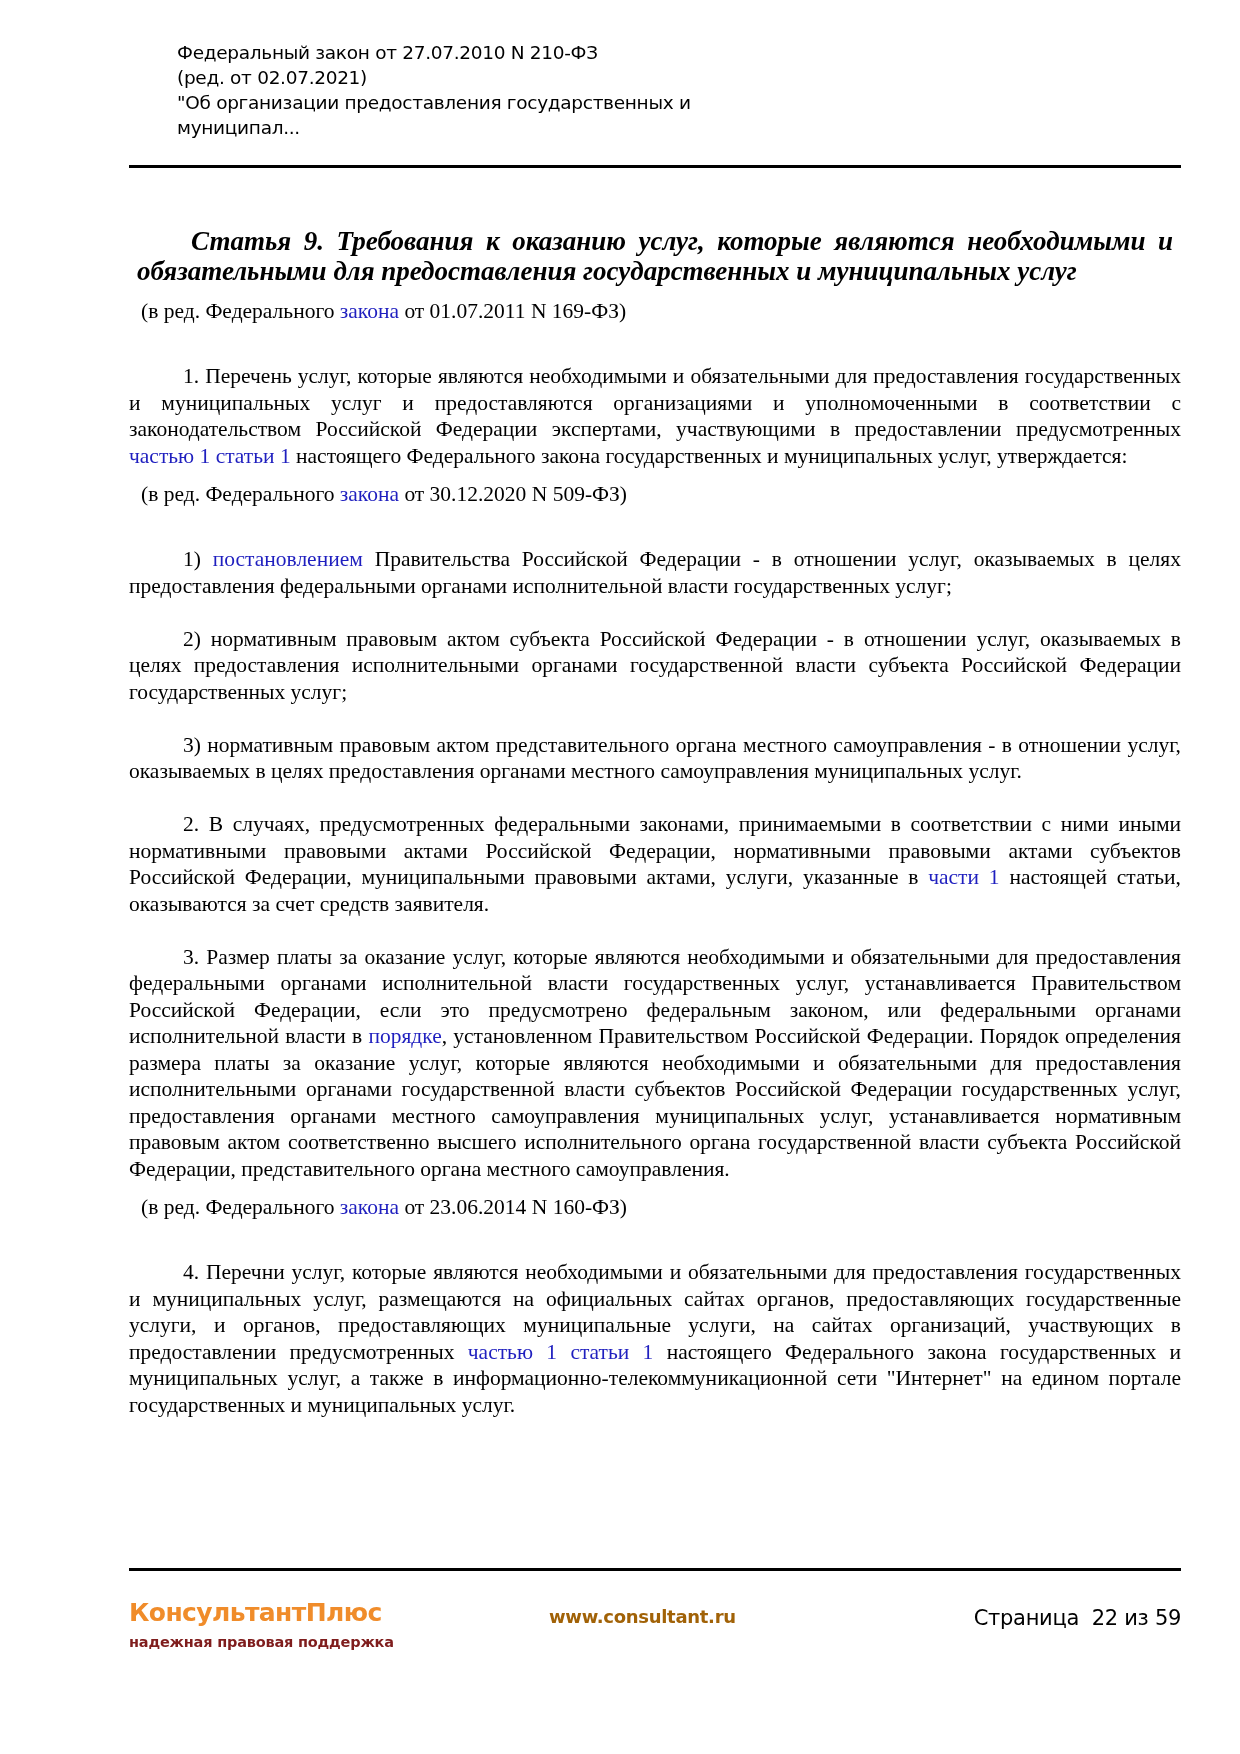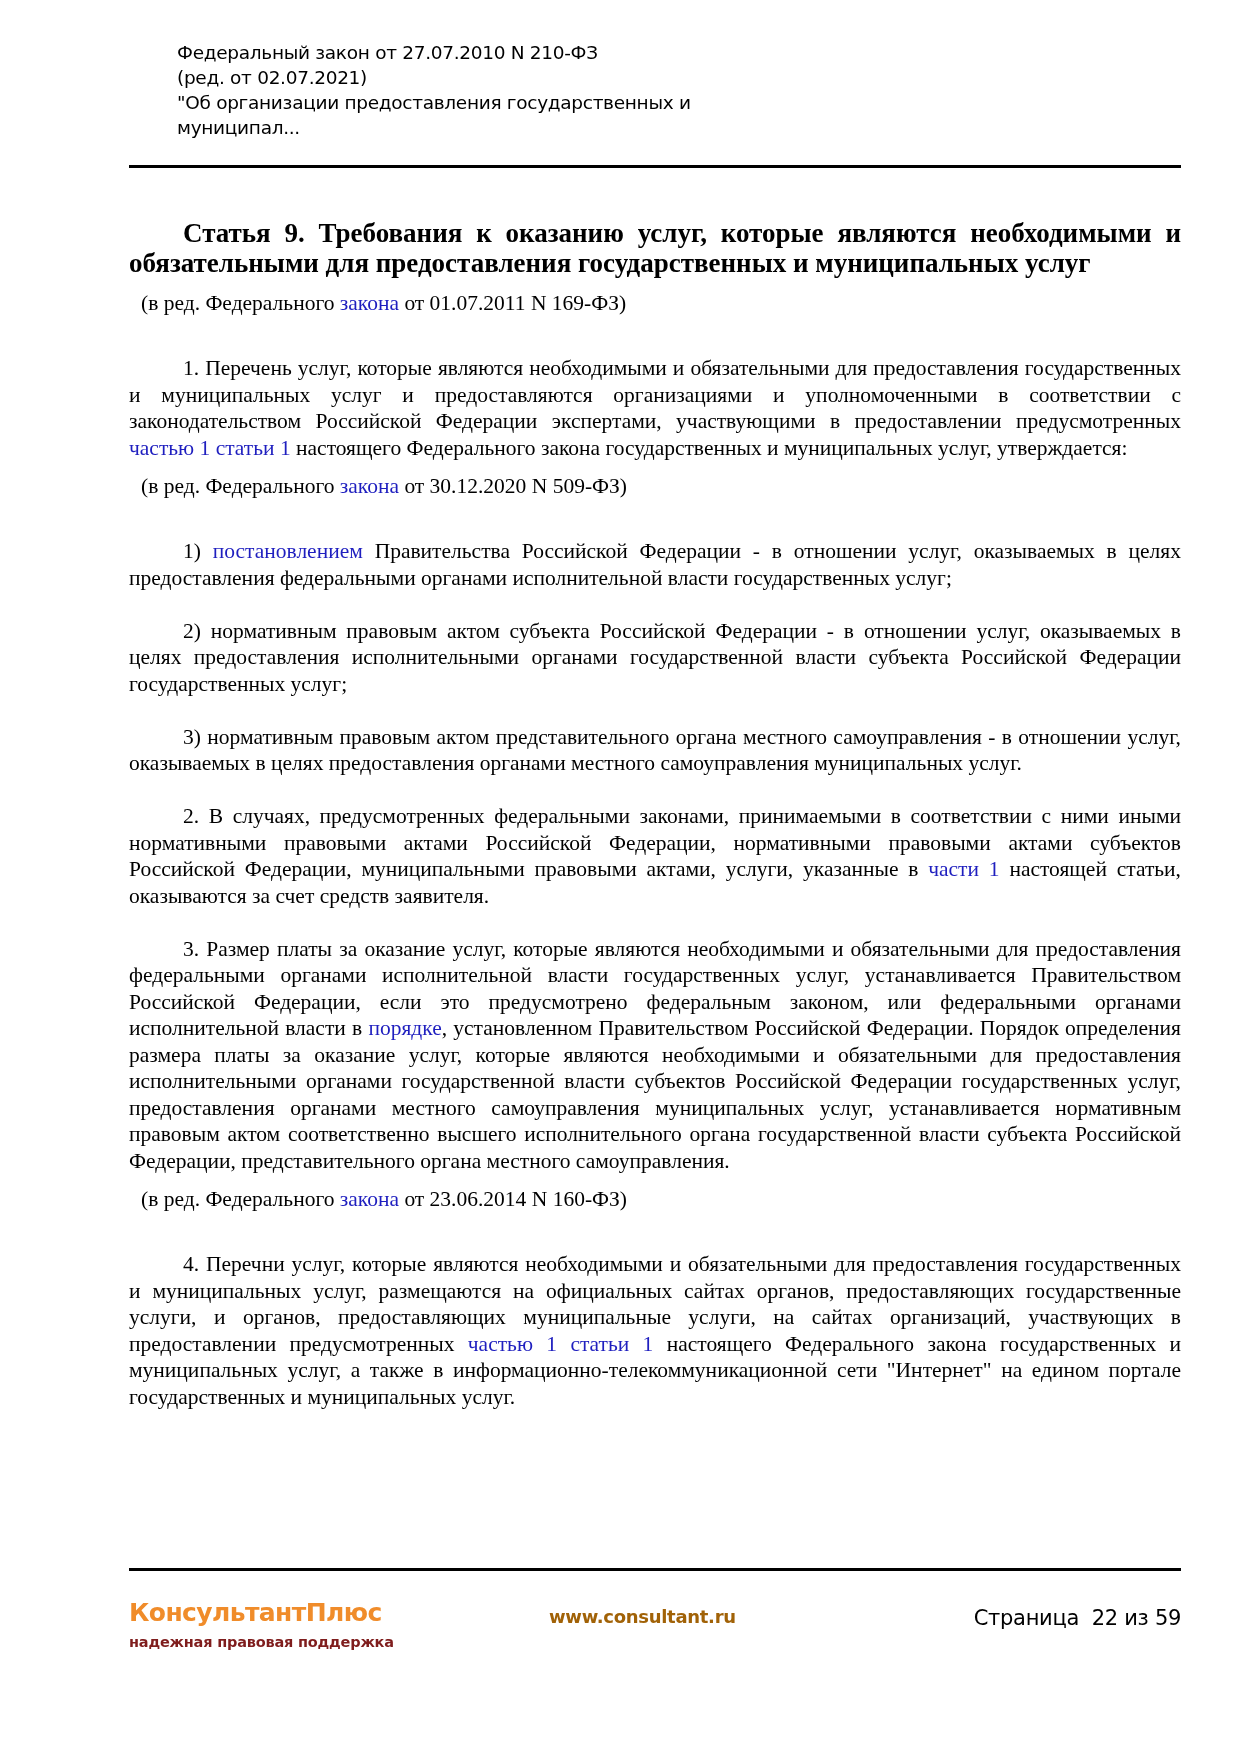--- a/index.html
+++ b/index.html
@@ -12,21 +12,21 @@
     .header-right { position: absolute; right: 0; top: 26px; text-align: right; }
     .header-right .provided { font-size: 17px; letter-spacing: -0.3px; }
     .header-right .brand { color: #0000cc; font-weight: bold; }
     .header-right .saved { font-size: 15px; letter-spacing: -0.2px; }
     .rule { position: absolute; left: 129px; width: 1052px; height: 3px; background: #000; }
     .rule.top { top: 165px; }
     .rule.bottom { top: 1568px; }
 
     
     .content { position: absolute; left: 129px; top: 218px; width: 1052px; font-family: "Liberation Serif", serif; font-size: 21.5px; line-height: 26.5px; }
-    .title { font-weight: bold; font-size: 27px; line-height: 30px; text-align: justify; text-align-last: left; text-indent: 54px; margin: 0; }
+    .title { font-weight: bold; font-size: 27px; line-height: 30px; text-align: justify; text-align-last: left; text-indent: 54px; margin: 8px; font-style: italic; }
     .p { text-align: justify; text-indent: 54px; margin: 0; }
     .note { margin: 12px; text-indent: 0; }
     .gap { height: 26.5px; }
     a.link { color: #1f1fbf; text-decoration: none; }
 
     
     .footer { position: absolute; left: 129px; top: 1598px; width: 1052px; height: 60px; font-family: "DejaVu Sans", sans-serif; }
     .footer .brand { position: absolute; left: 0; top: 0; font-size: 25px; font-weight: bold; color: #f08c2a; letter-spacing: -0.6px; }
     .footer .slogan { position: absolute; left: 0; top: 36px; font-size: 14.5px; font-weight: bold; color: #7f1d1d; letter-spacing: -0.2px; }
     .footer .site { position: absolute; left: 420px; top: 8px; font-size: 18px; font-weight: bold; color: #a16207; letter-spacing: -0.3px; }

